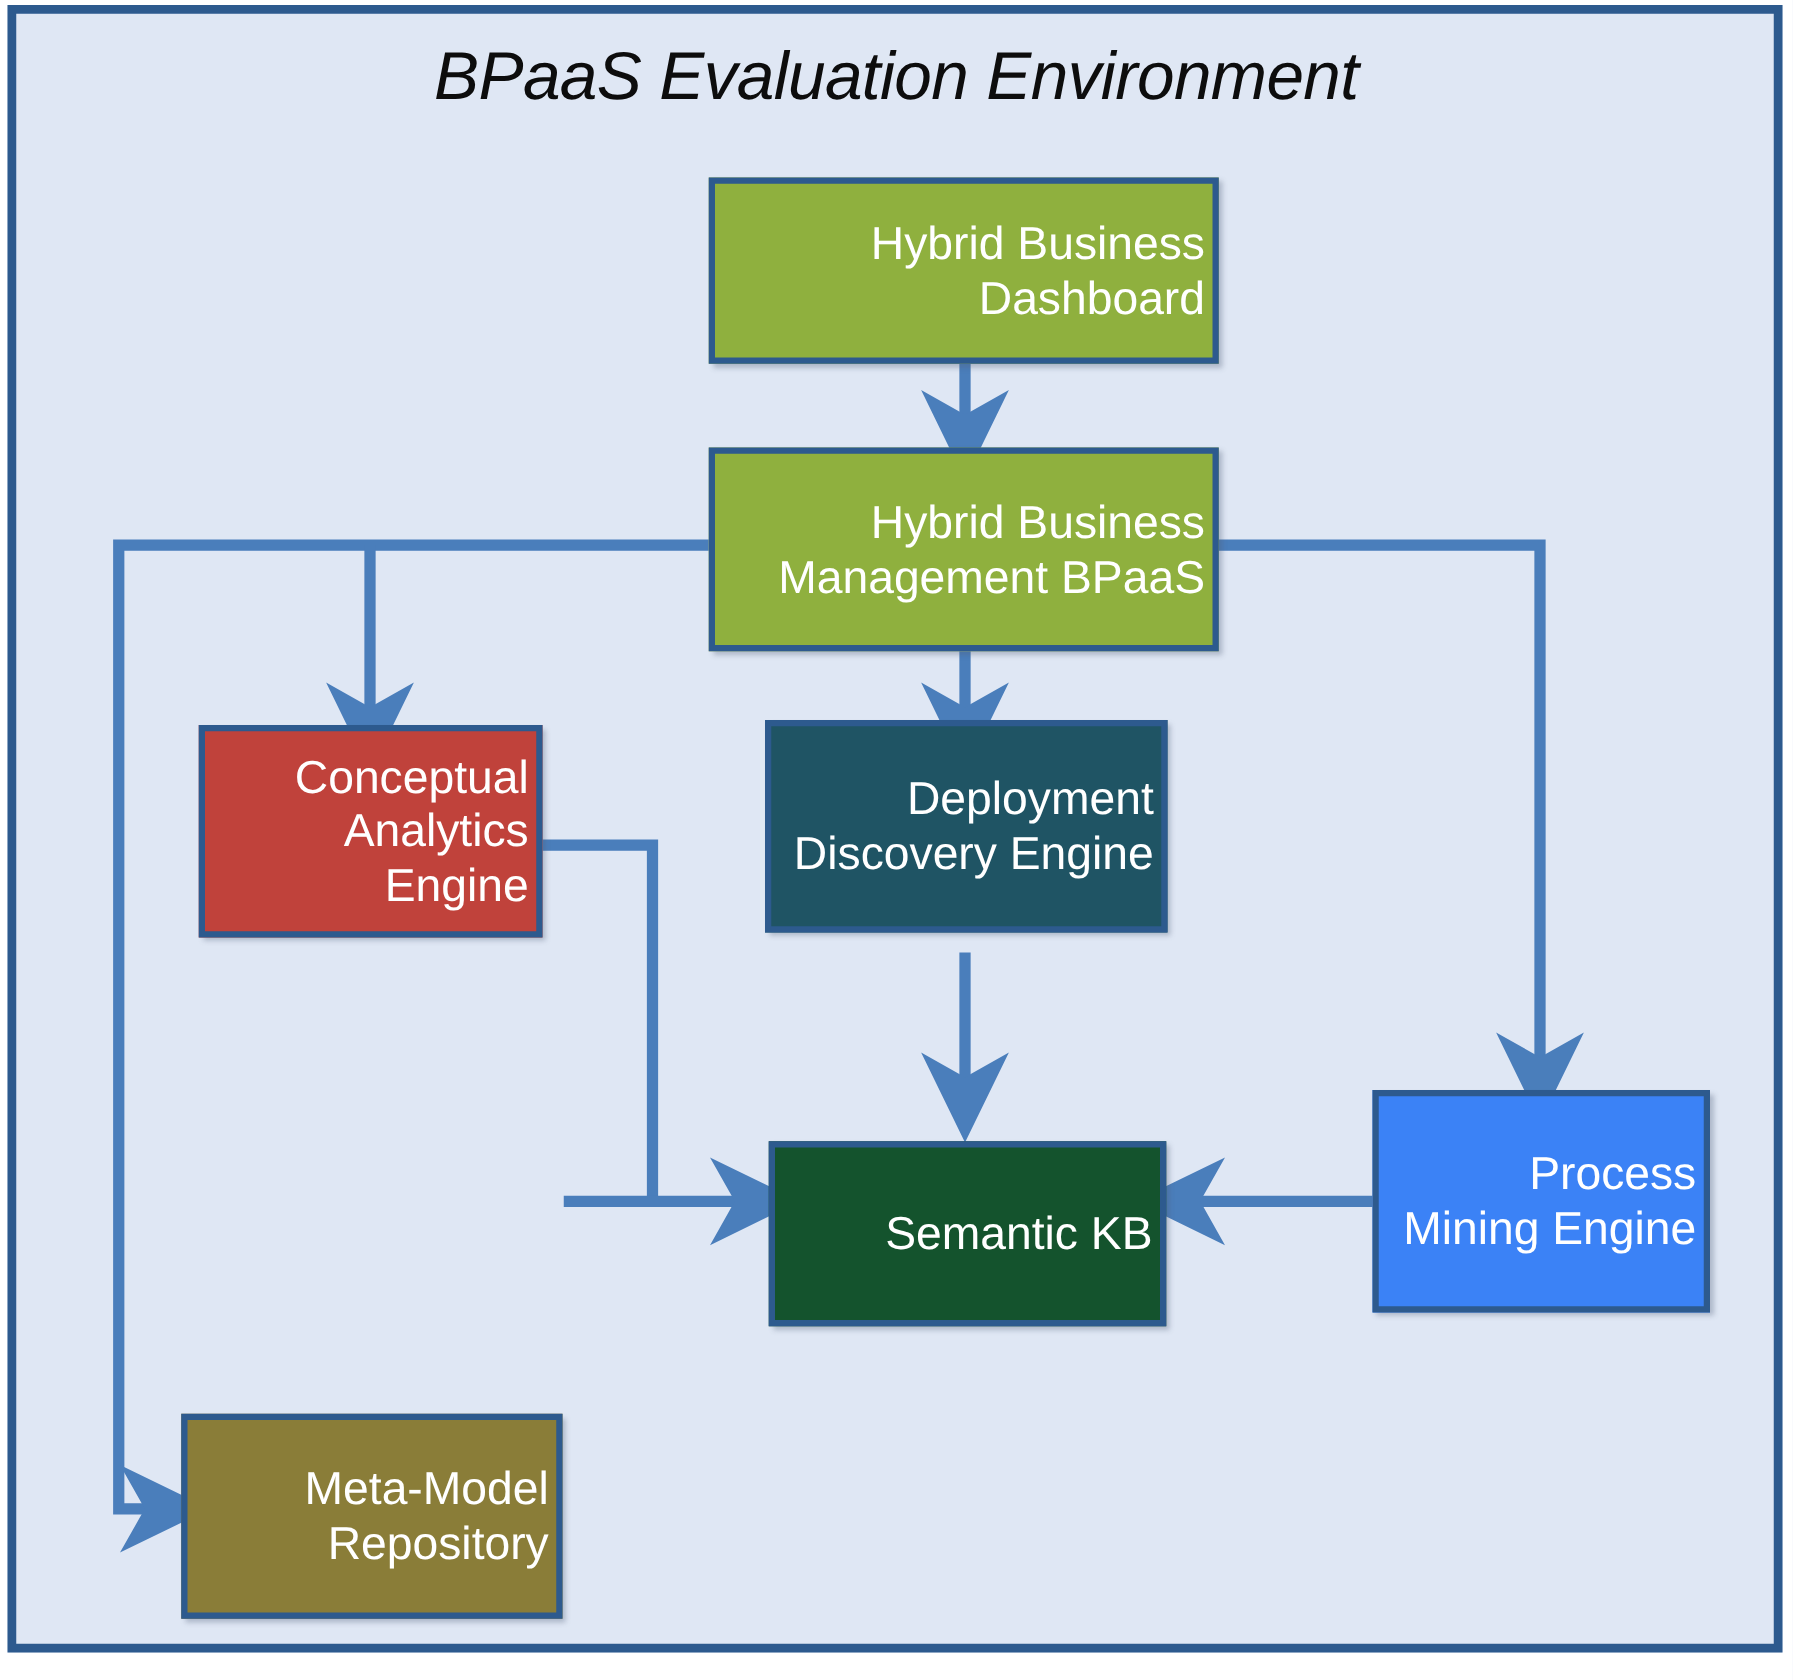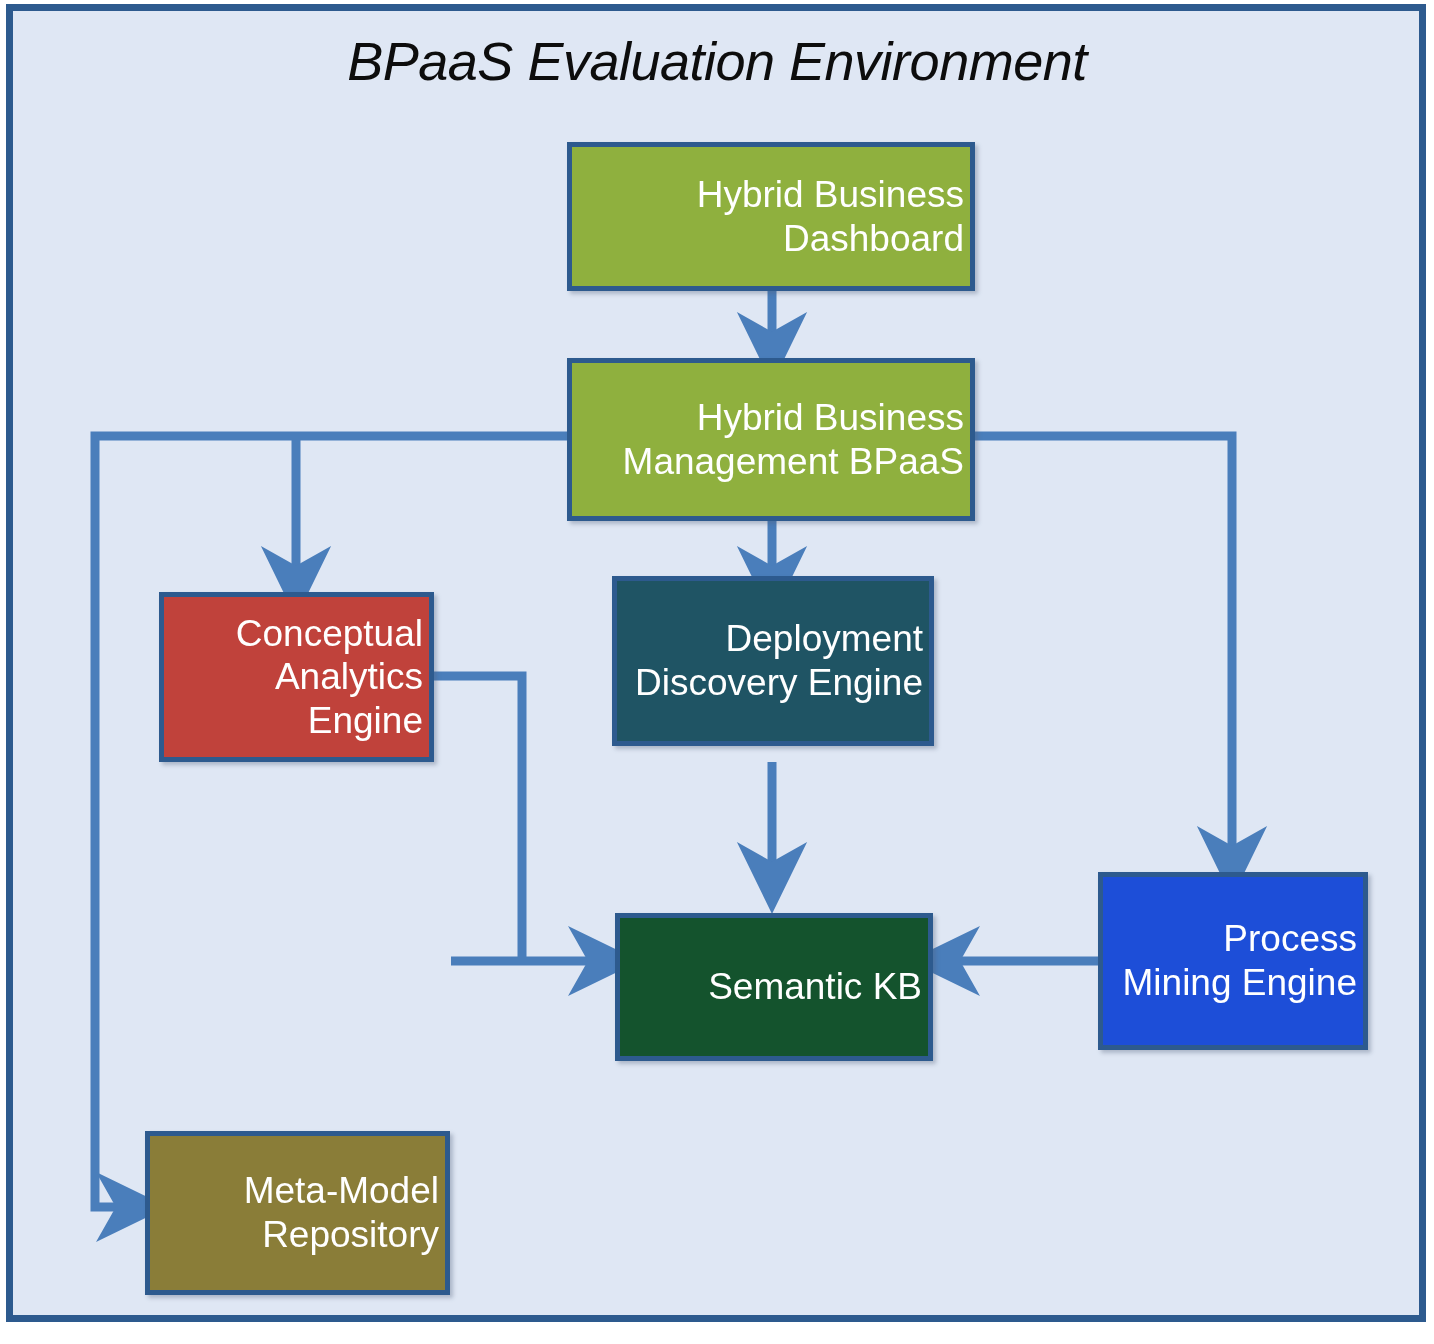--- a/index.html
+++ b/index.html
@@ -100,34 +100,34 @@
   </svg>
 
   <div class="node" style="left: 567px; top: 142px; width: 408px; height: 149px; background: rgb(143, 176, 62); border-color: rgb(45, 90, 142);">
     <span>Hybrid Business Dashboard</span>
   </div>
 
   <div class="node" style="left: 567px; top: 358px; width: 408px; height: 163px; background: rgb(143, 176, 62); border-color: rgb(45, 90, 142);">
     <span>Hybrid Business Management BPaaS</span>
   </div>
 
-  <div class="node" style="left: 159px; top: 592px; width: 275px; height: 170px; background: rgb(192, 66, 59); border-color: rgb(45, 90, 142);">
+  <div class="node" style="left: 159px; top: 580px; width: 275px; height: 170px; background: rgb(192, 66, 59); border-color: rgb(45, 90, 142);">
     <span>Conceptual Analytics Engine</span>
   </div>
 
   <div class="node" style="left: 612px; top: 576px; width: 322px; height: 170px; background: rgb(31, 84, 100); border-color: rgb(45, 90, 142);">
     <span>Deployment Discovery Engine</span>
   </div>
 
 
   <div class="node" style="left: 615px; top: 888px; width: 318px; height: 148px; background: #14532d; border-color: rgb(45, 90, 142); margin-top: 25px;">
     <span>Semantic KB</span>
   </div>
 
-  <div class="node" style="left: 1098px; top: 872px; width: 270px; height: 178px; background: #1d4ed8; border-color: rgb(45, 90, 142);">
+  <div class="node" style="left: 1098px; top: 872px; width: 270px; height: 178px; background: #3b82f6; border-color: rgb(45, 90, 142);">
     <span>Process Mining Engine</span>
   </div>
 
   <div class="node" style="left: 145px; top: 1131px; width: 305px; height: 164px; background: rgb(138, 125, 56); border-color: rgb(45, 90, 142);">
     <span>Meta-Model Repository</span>
   </div>
 
 </div>
 
 </body></html>

